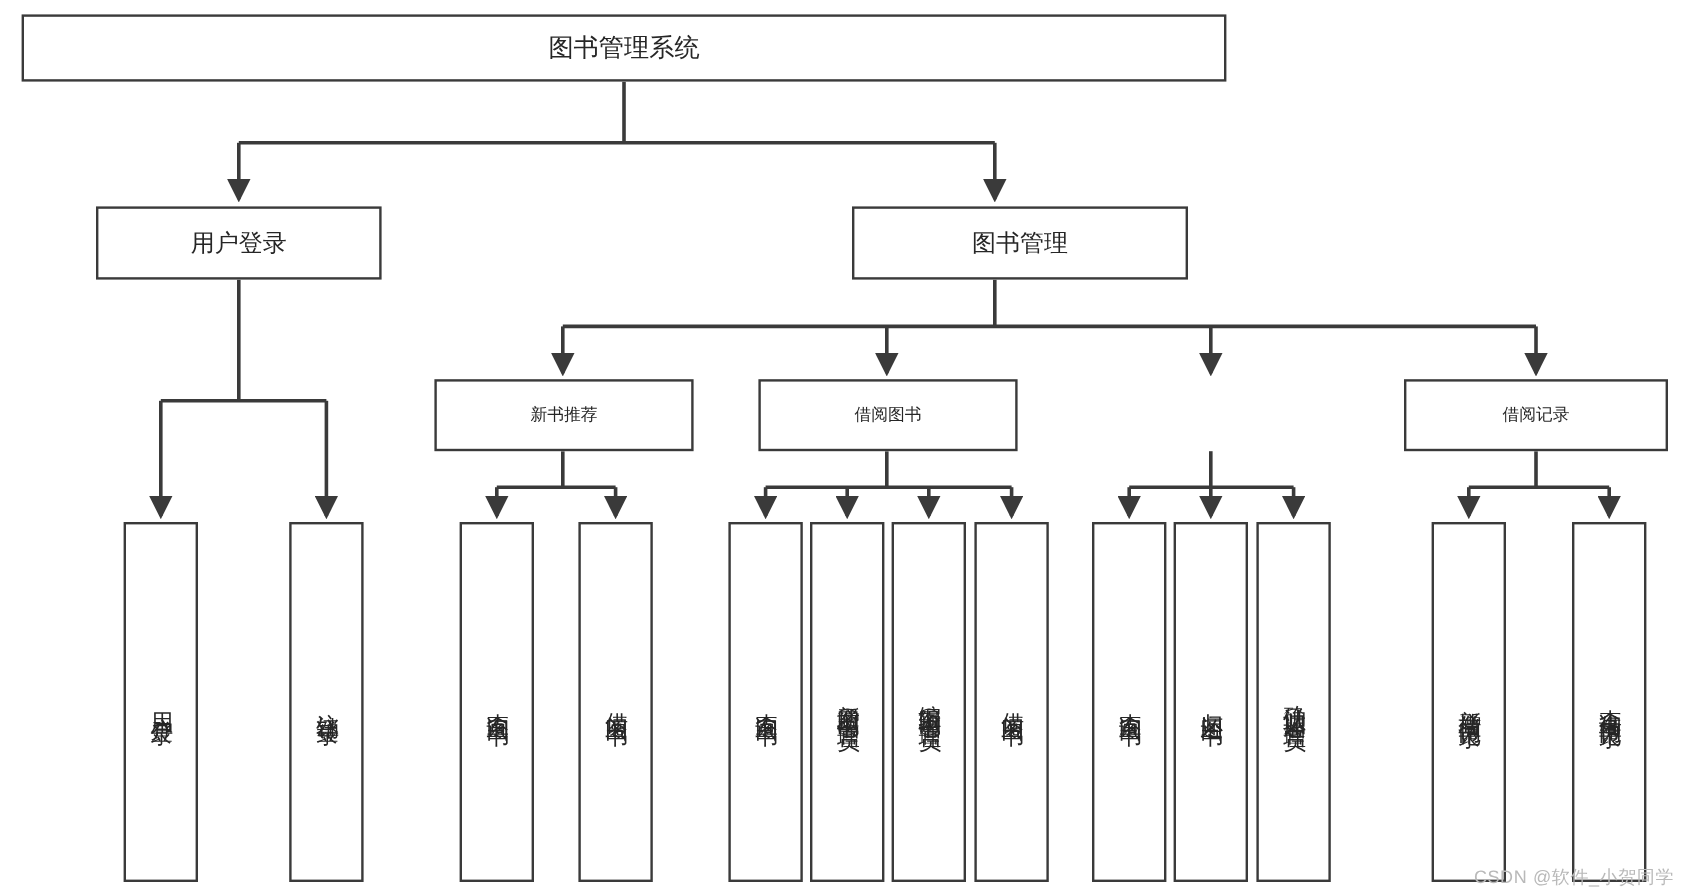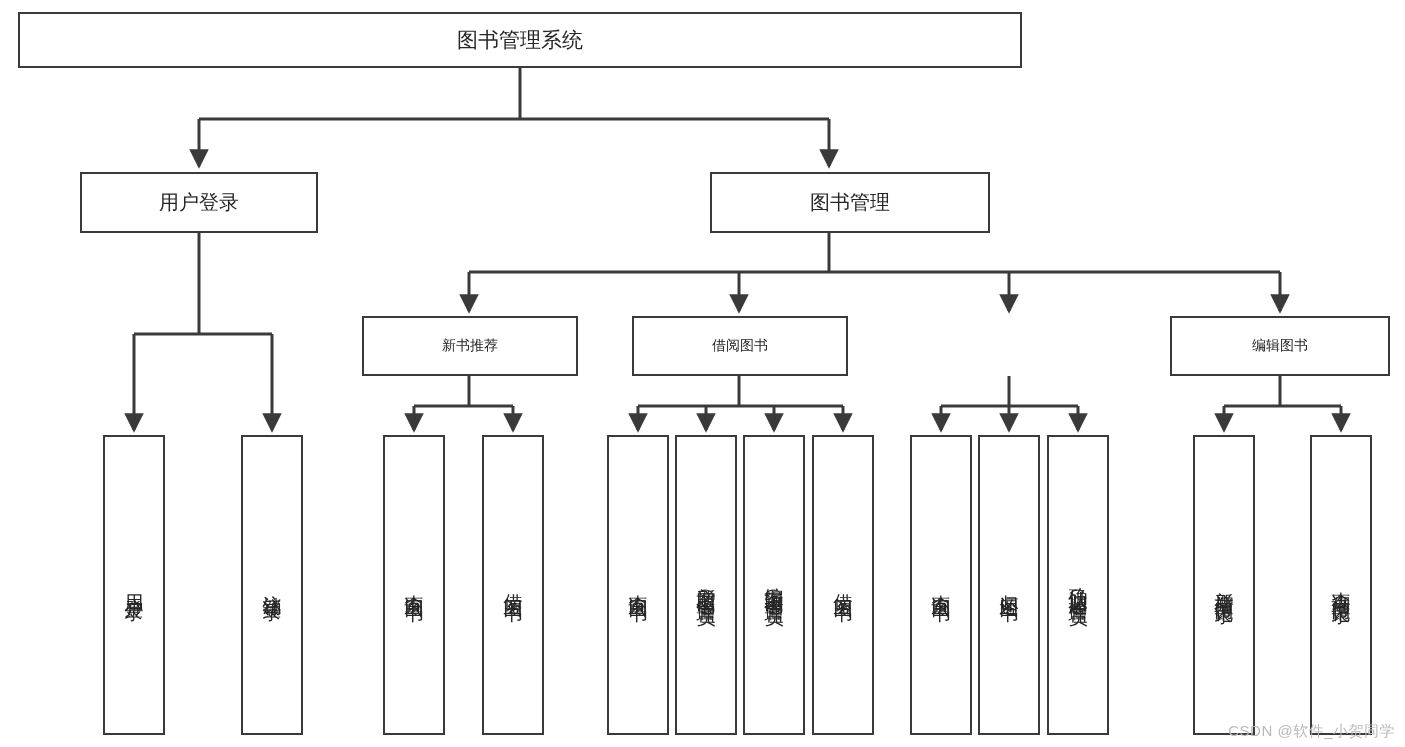--- a/index.html
+++ b/index.html
@@ -124,21 +124,21 @@
     <span>图书管理</span>
   </div>
 
   <div class="node level3" style="left:362px; top:316px; width:216px; height:60px;">
     <span>新书推荐</span>
   </div>
   <div class="node level3" style="left:632px; top:316px; width:216px; height:60px;">
     <span>借阅图书</span>
   </div>
   <div class="node level3" style="left:1170px; top:316px; width:220px; height:60px;">
-    <span>编辑图书</span>
+    <span>借阅记录</span>
   </div>
 
   <div class="node leaf" style="left:103px; top:435px; width:62px; height:300px;">
     <span class="vlabel">用户登录</span>
   </div>
   <div class="node leaf" style="left:241px; top:435px; width:62px; height:300px;">
     <span class="vlabel">注销登录</span>
   </div>
 
   <div class="node leaf" style="left:383px; top:435px; width:62px; height:300px;">

